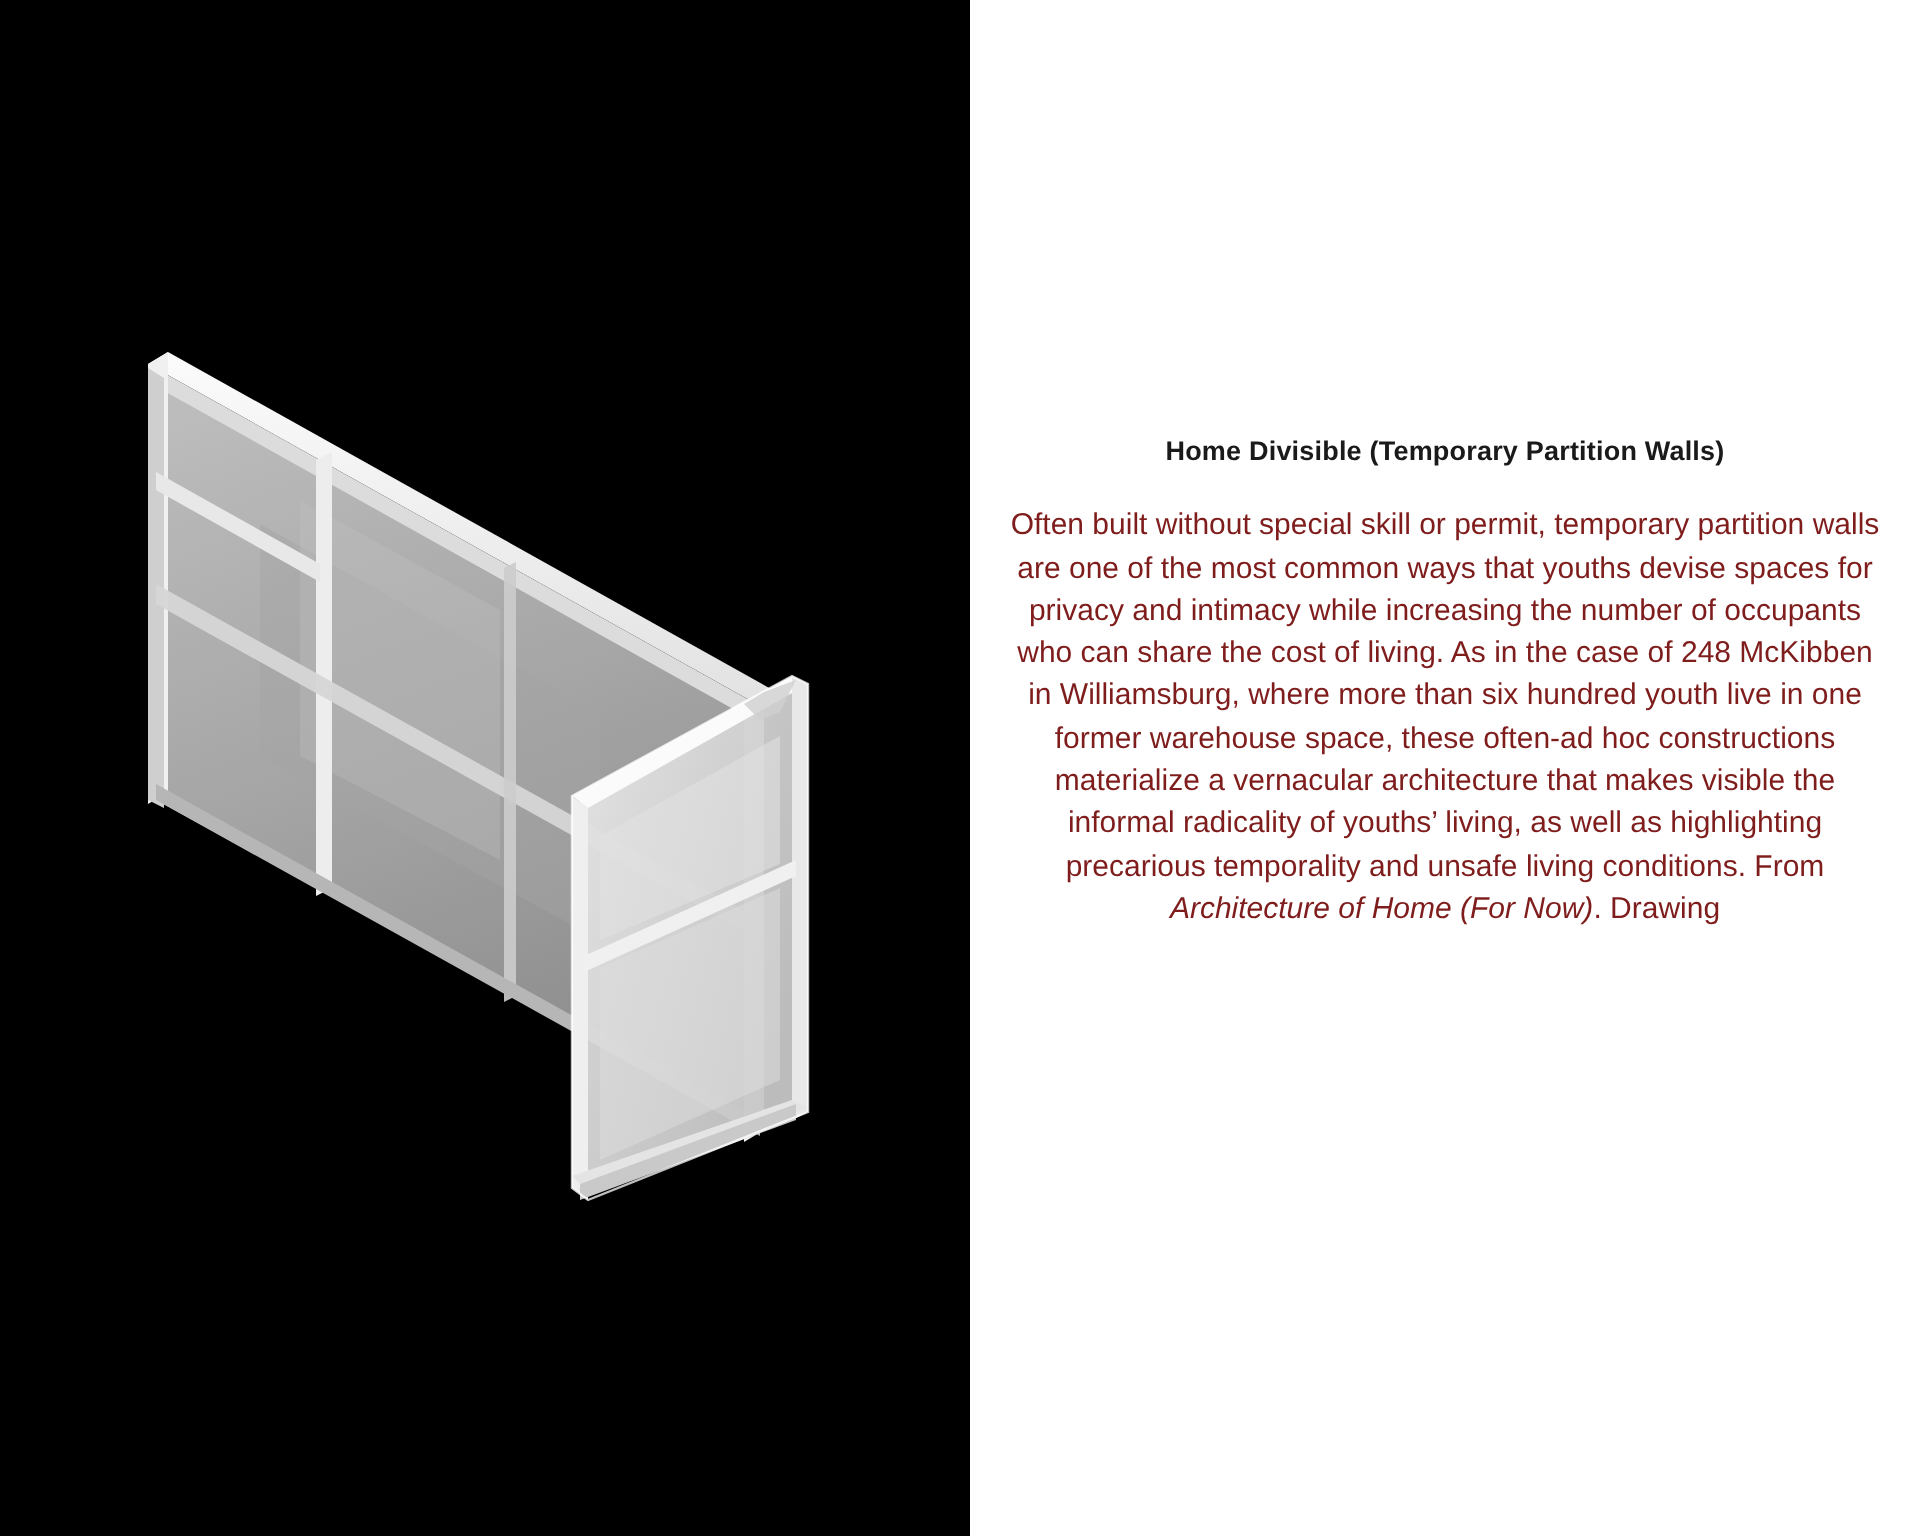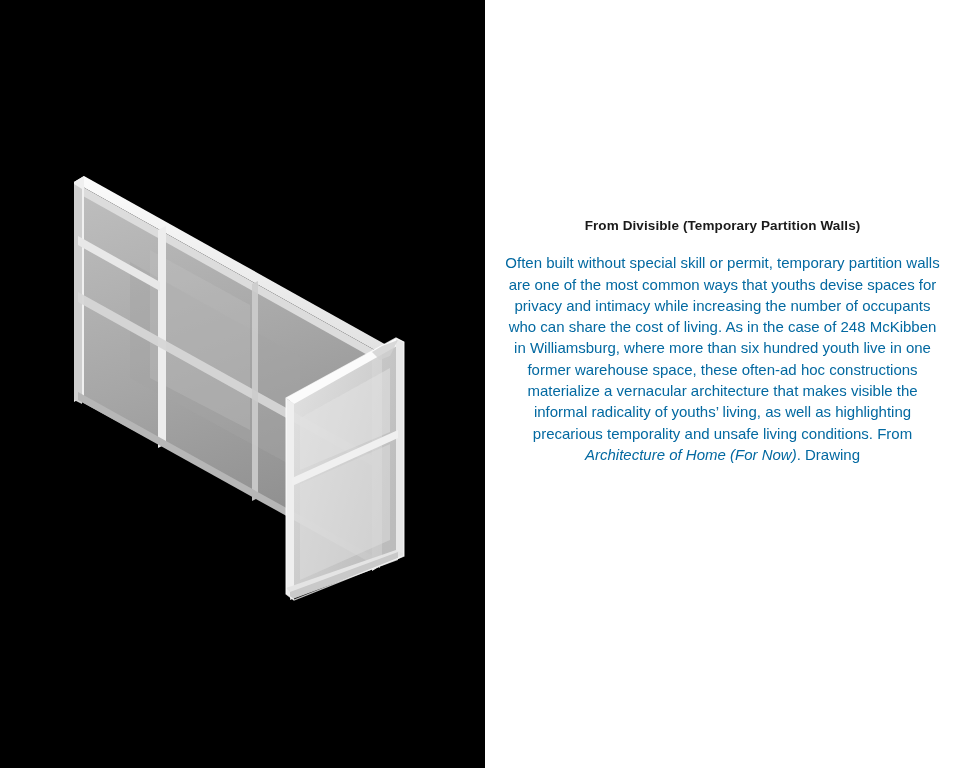--- a/index.html
+++ b/index.html
@@ -58,21 +58,21 @@
     font-size: 13.5px;
     font-weight: bold;
     line-height: 1.5;
     letter-spacing: 0.1px;
     margin: 0 0 16px 0;
   }
   .caption-body {
     font-size: 15px;
     line-height: 1.42;
     margin: 0;
-    color: #0369a1;
+    color: #7f1d1d;
   }
   .caption-body .work-title {
     font-style: italic;
   }
   .caption-medium {
     display: inline;
   }
 </style>
 </head>
 <body>
@@ -149,20 +149,20 @@
           <polygon points="286,398 396,338 404,342 404,556 294,600 286,594" fill="none" stroke="#ffffff" stroke-width="1.2" opacity="0.75"></polygon>
         </g>
 
         <polygon points="372,352 382,346 398,340 390,356 380,360" fill="#cfcfcf" opacity="0.8"></polygon>
       </svg>
     </div>
   </div>
 
   <div class="caption-panel">
     <div class="caption-block">
-      <div class="caption-title">From Divisible (Temporary Partition Walls)</div>
+      <div class="caption-title">Home Divisible (Temporary Partition Walls)</div>
       <p class="caption-body">
         <span>Often built without special skill or permit, temporary partition walls are one of the most common ways that youths devise spaces for privacy and intimacy while increasing the number of occupants who can share the cost of living. As in the case of 248 McKibben in Williamsburg, where more than six hundred youth live in one former warehouse space, these often-ad hoc constructions materialize a vernacular architecture that makes visible the informal radicality of youths’ living, as well as highlighting precarious temporality and unsafe living conditions. From </span><span class="work-title">Architecture of Home (For Now)</span><span class="caption-medium">. Drawing</span>
       </p>
     </div>
   </div>
 
 </div>
 
 </body></html>

